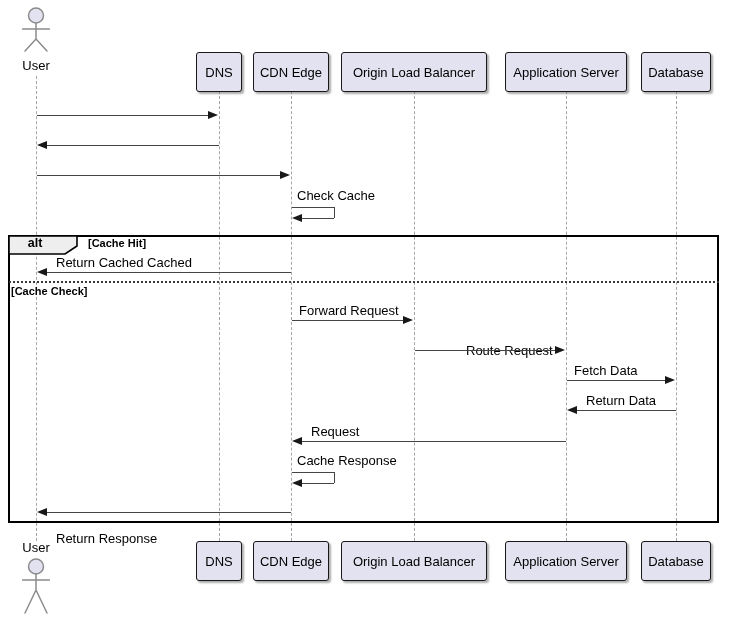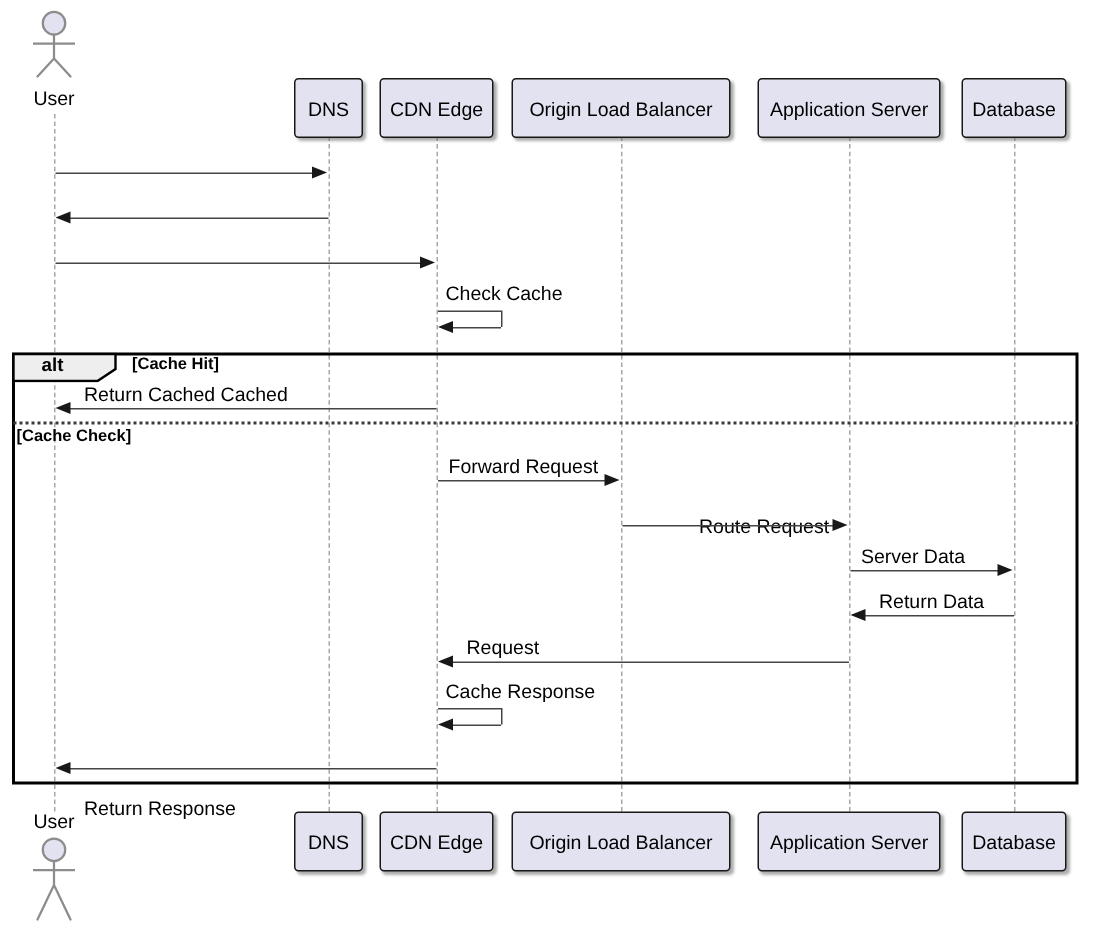--- a/index.html
+++ b/index.html
@@ -86,21 +86,21 @@
     <div class="ah ah-left" style="left: 292px; top: 213.5px;"></div>
     <div class="msg-label" style="left: 56px; top: 255px;">Return Cached Cached</div>
     <div class="msg-line" style="left: 46px; top: 272px; width: 245px;"></div>
     <div class="ah ah-left" style="left: 37px; top: 267.5px;"></div>
     <div class="msg-label" style="left: 299px; top: 303px;">Forward Request</div>
     <div class="msg-line" style="left: 292px; top: 320px; width: 113px;"></div>
     <div class="ah ah-right" style="left: 403px; top: 315.5px;"></div>
     <div class="msg-label" style="left: 422px; top: 343px; margin-left: 44px;">Route Request</div>
     <div class="msg-line" style="left: 415px; top: 350px; width: 142px;"></div>
     <div class="ah ah-right" style="left: 555px; top: 345.5px;"></div>
-    <div class="msg-label" style="left: 574px; top: 363px;">Server Data</div>
+    <div class="msg-label" style="left: 574px; top: 363px;">Fetch Data</div>
     <div class="msg-line" style="left: 567px; top: 380px; width: 100px;"></div>
     <div class="ah ah-right" style="left: 665px; top: 375.5px;"></div>
     <div class="msg-label" style="left: 586px; top: 393px;">Return Data</div>
     <div class="msg-line" style="left: 576px; top: 410px; width: 100px;"></div>
     <div class="ah ah-left" style="left: 567px; top: 405.5px;"></div>
     <div class="msg-label" style="left: 311px; top: 424px;">Request</div>
     <div class="msg-line" style="left: 301px; top: 441px; width: 265px;"></div>
     <div class="ah ah-left" style="left: 292px; top: 436.5px;"></div>
     <div class="msg-label" style="left: 297px; top: 453px;">Cache Response</div>
     <div class="msg-line" style="left: 292px; top: 472px; width: 42px;"></div>

